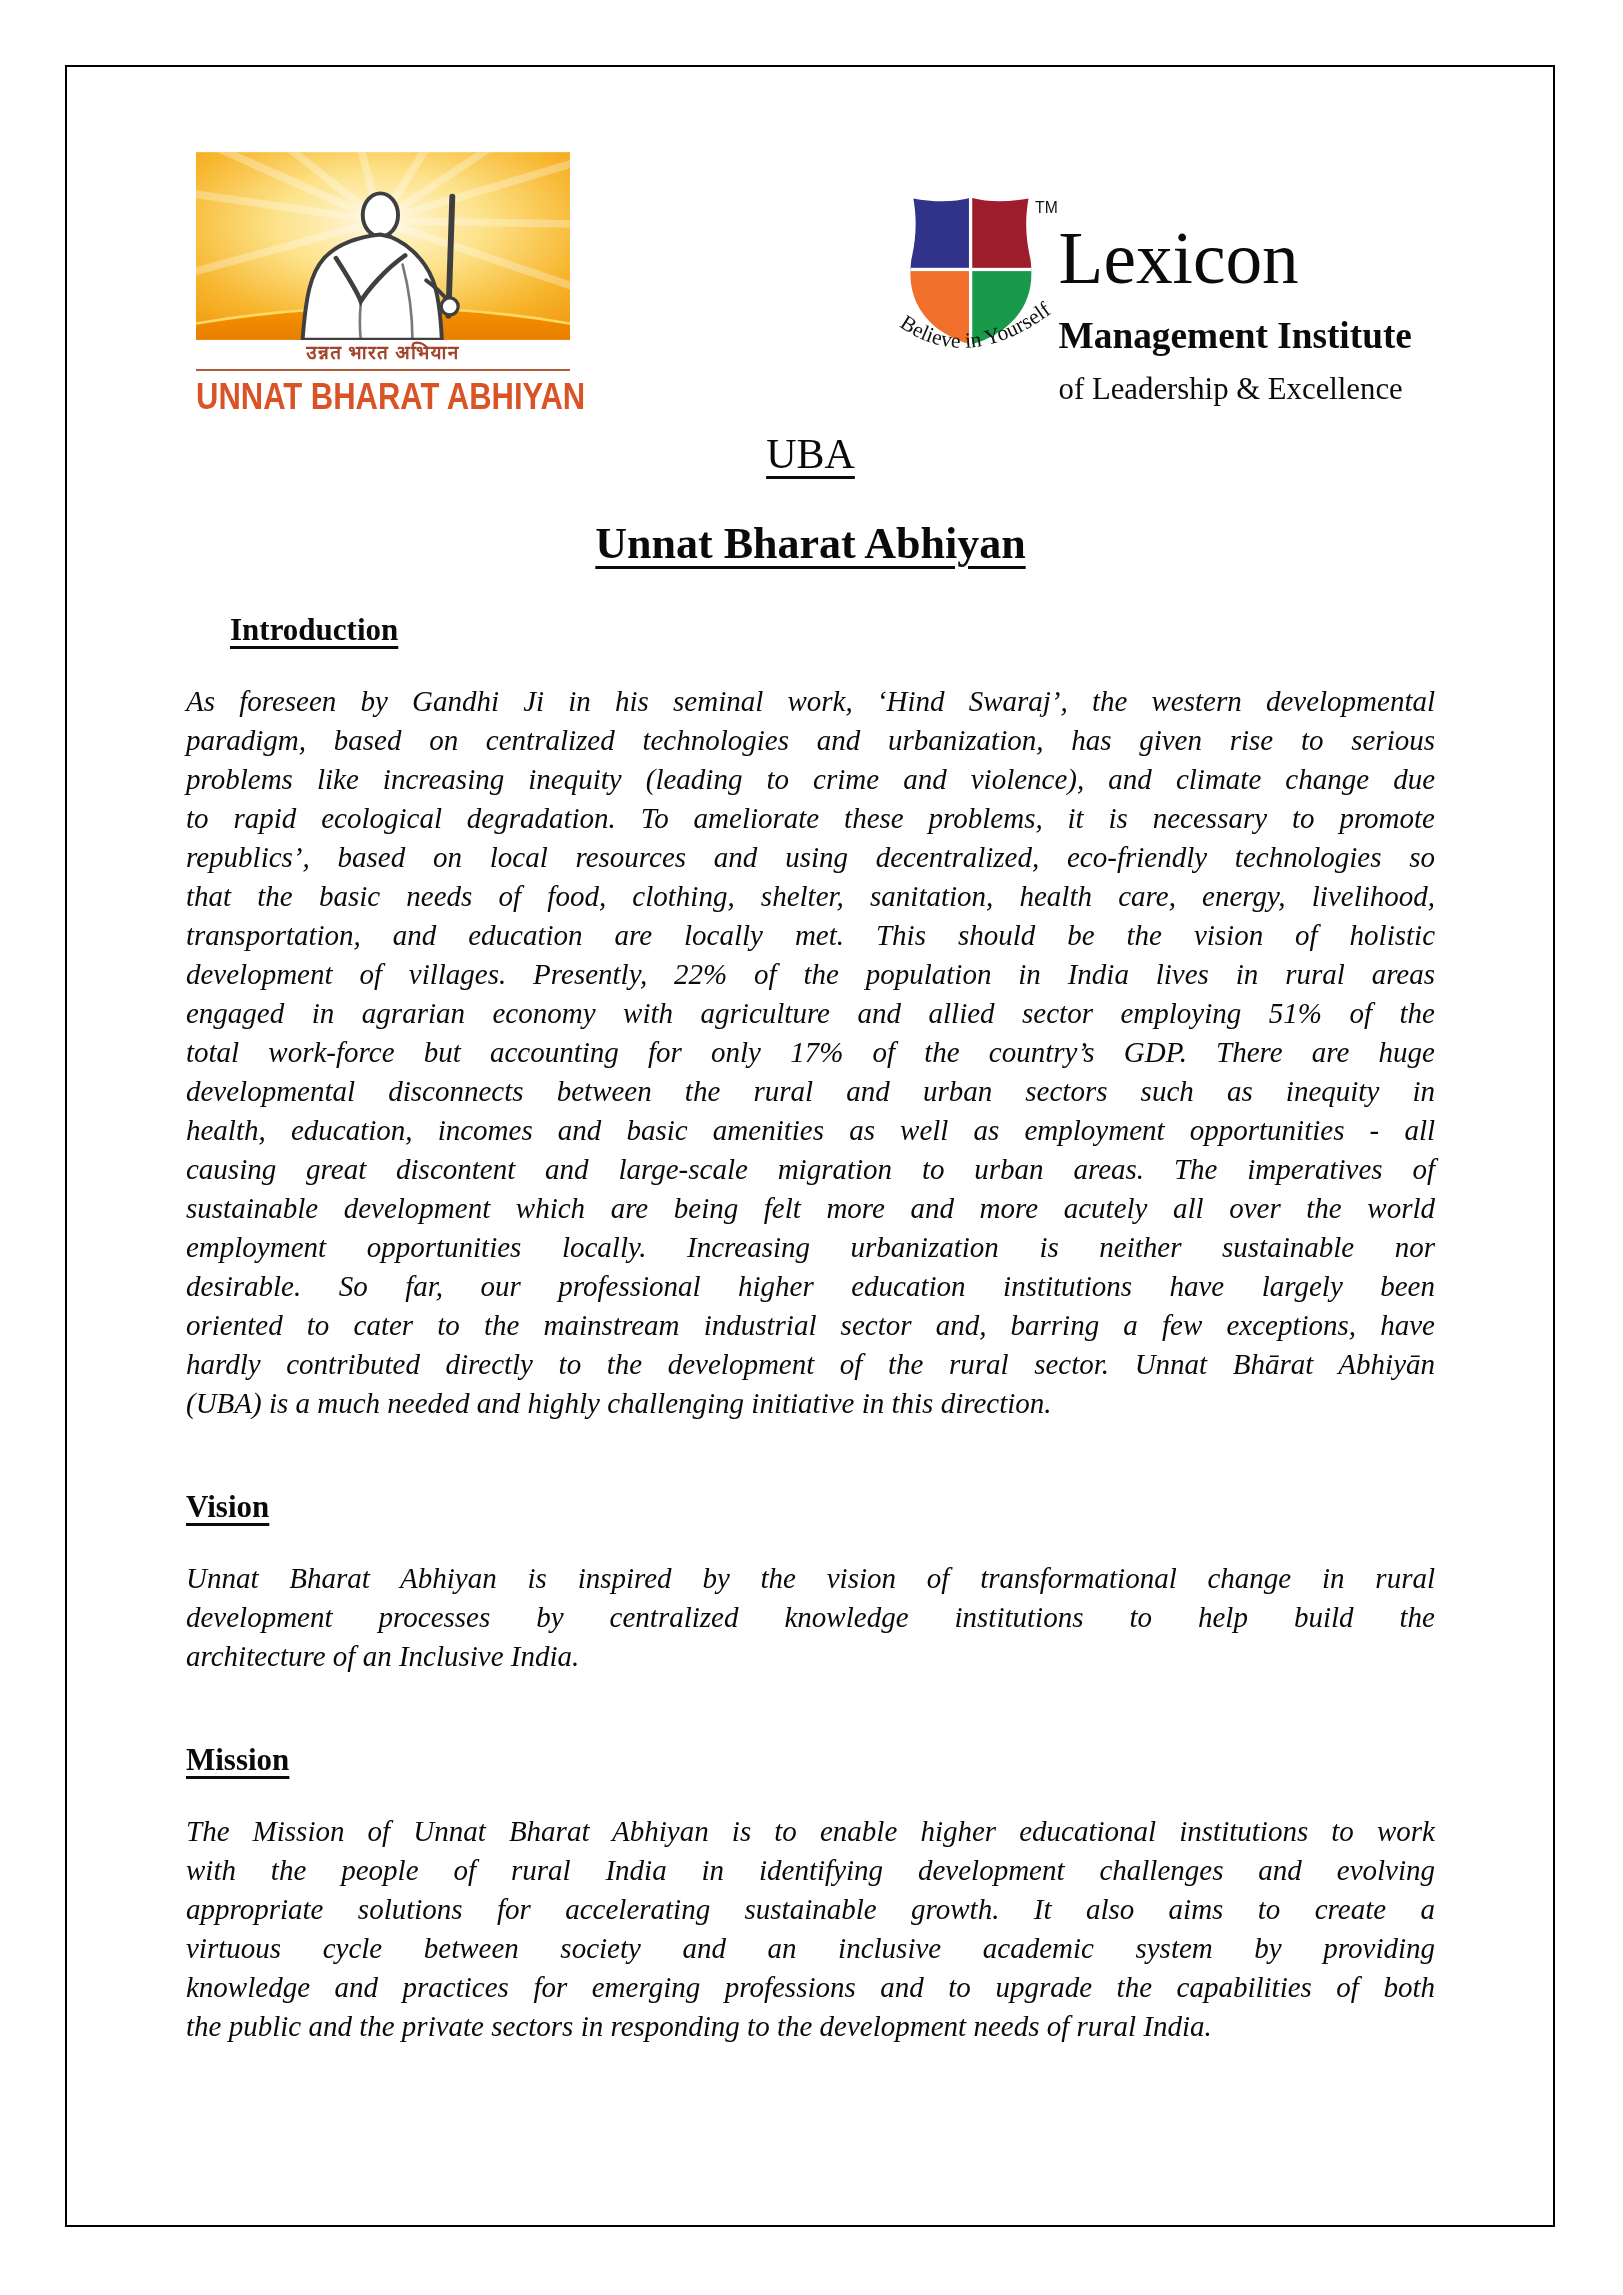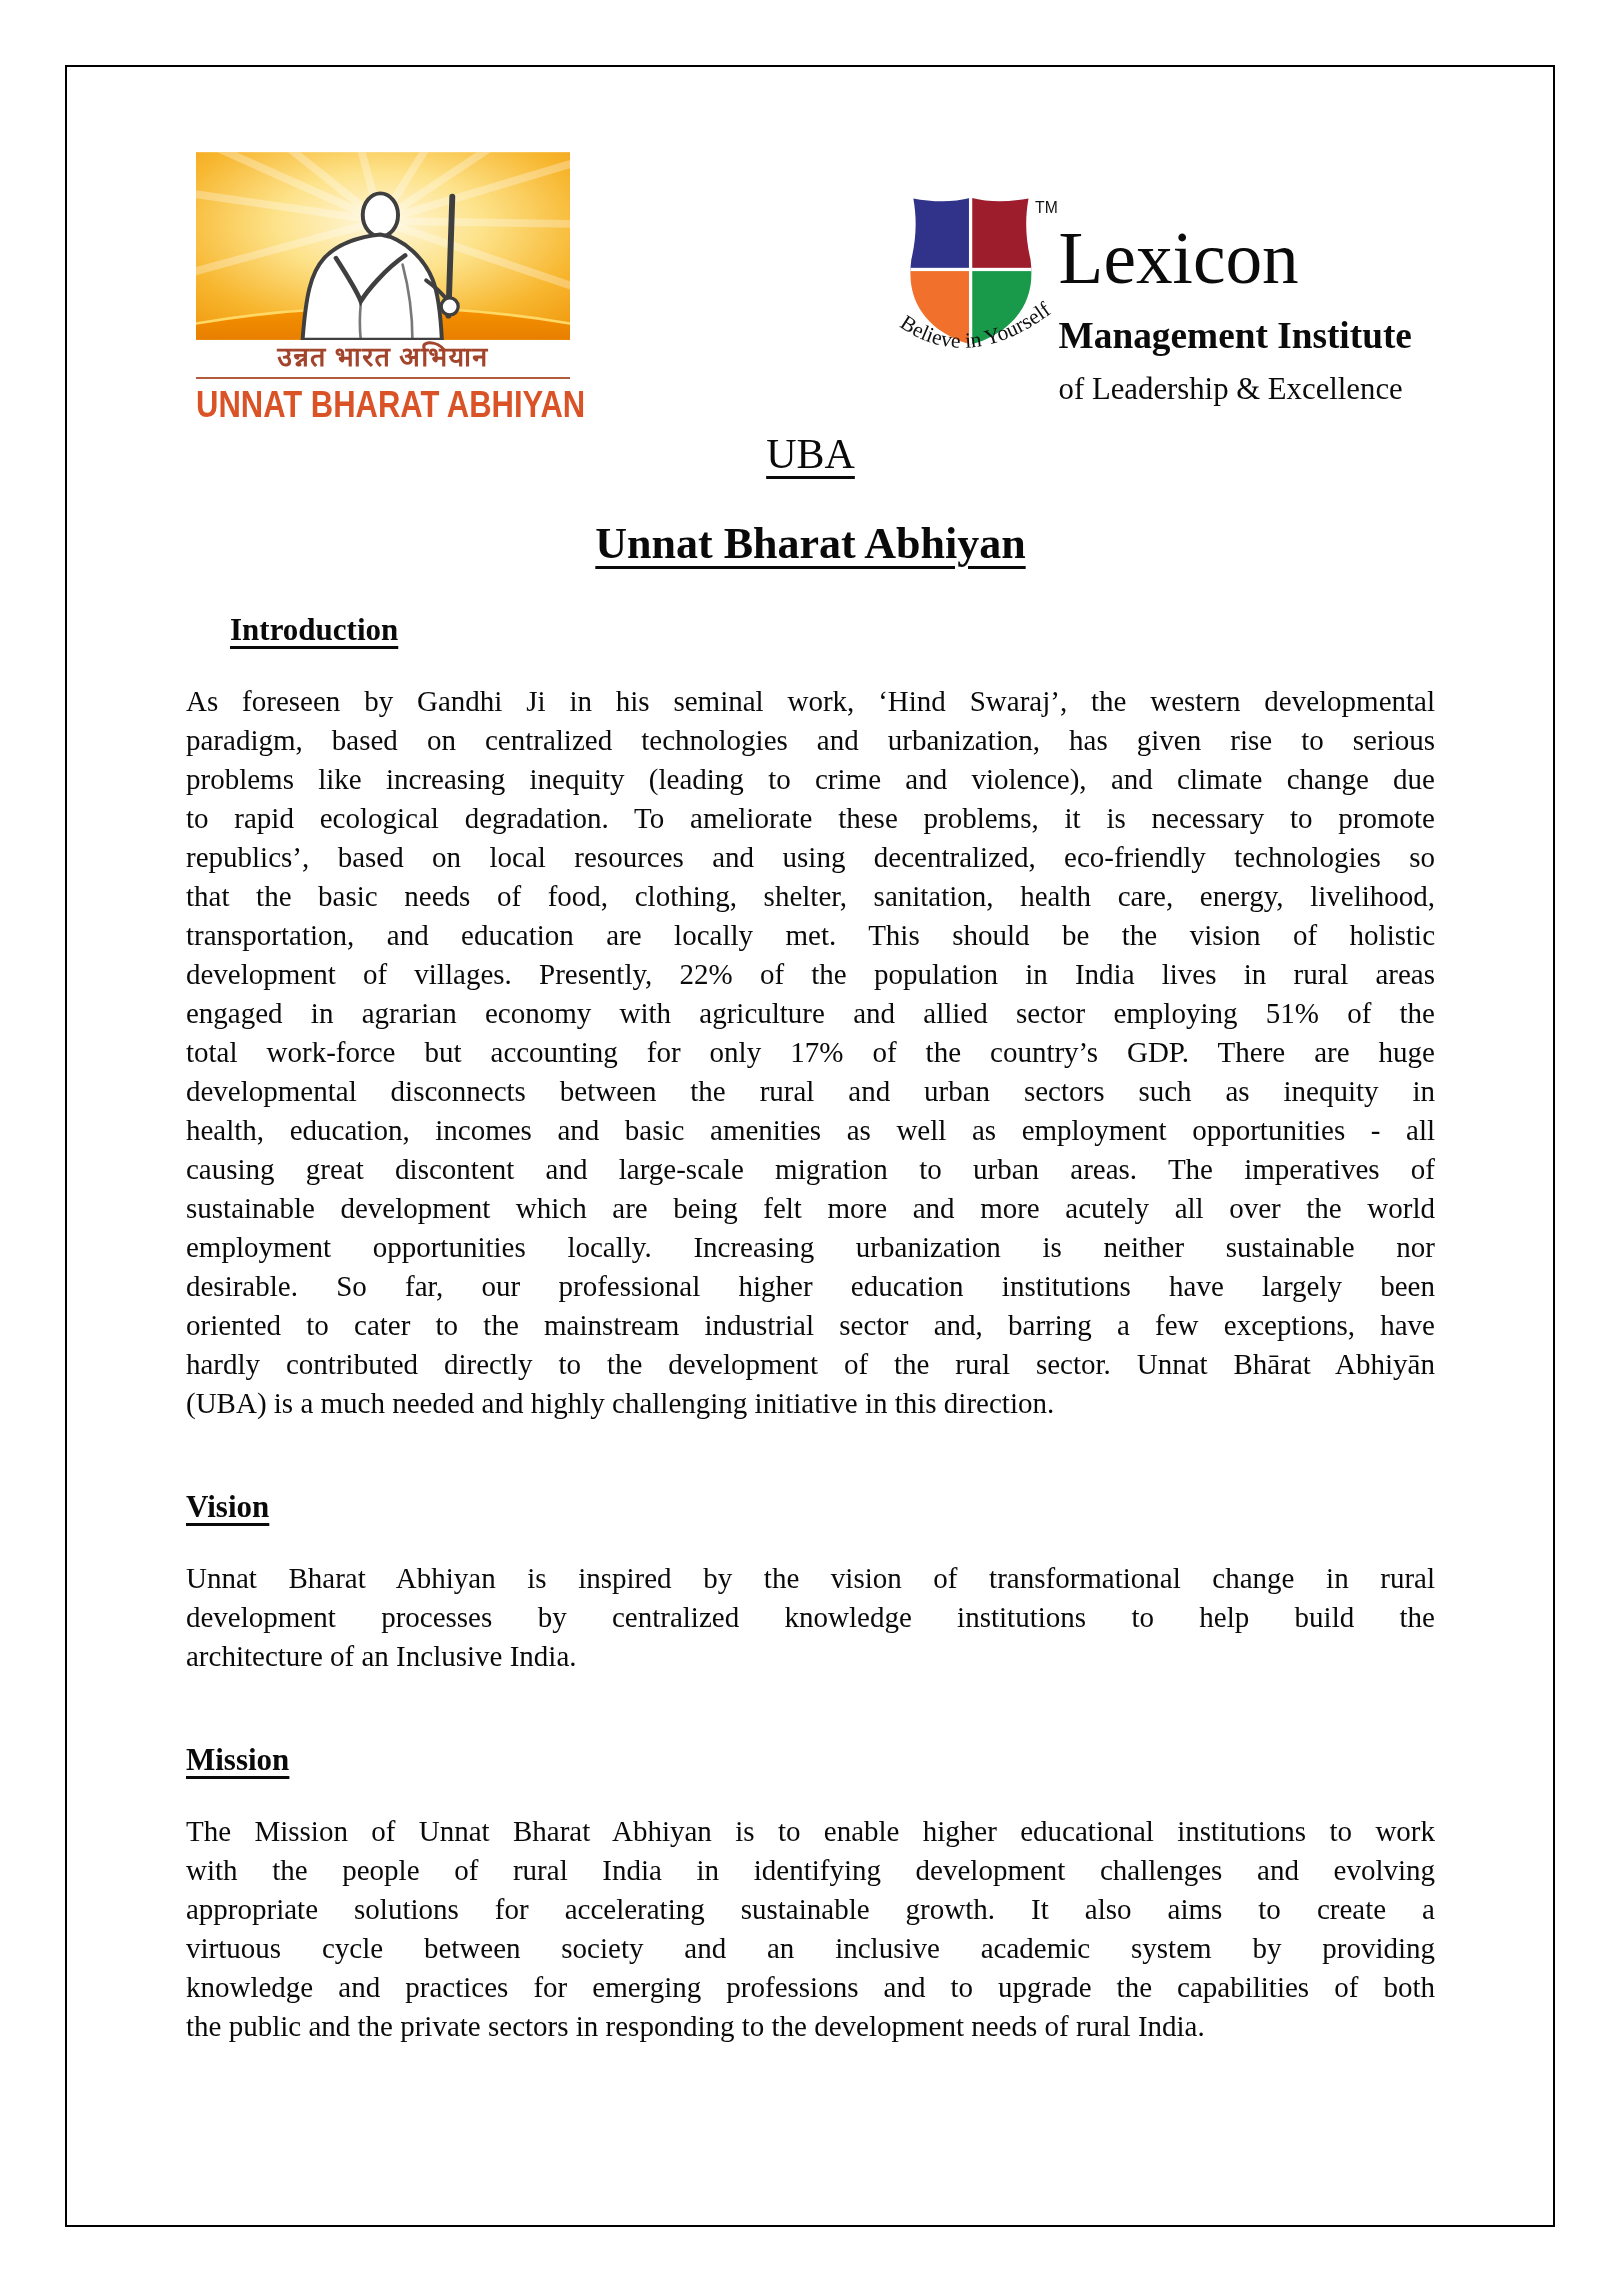--- a/index.html
+++ b/index.html
@@ -18,21 +18,21 @@
     left:65px; top:65px;
     width:1490px; height:2162px;
     border:2.6px solid #000000;
     box-sizing:border-box;
   }
 
   
   .uba-logo{position:absolute;left:196px;top:152px;width:374px;}
   .uba-img{display:block;}
   .uba-hindi{
-    font-size:27px;font-weight:bold;text-align:center;color:#a3452c;
+    font-size:19px;font-weight:bold;text-align:center;color:#a3452c;
     padding:2.6px 0 5.2px;border-bottom:2px solid #b05c3d;letter-spacing:1.3px;
     line-height:1.1;
   }
   .uba-caps{
     font-family:"Liberation Sans", sans-serif;
     font-weight:700;font-size:31px;text-align:center;color:#d95327;
     transform:scaleY(1.22);transform-origin:center top;
     margin-top:3.9px;letter-spacing:0px;white-space:nowrap;
   }
 
@@ -48,21 +48,21 @@
   }
   .doc-subtitle{
     font-size:44px;font-weight:bold;text-align:center;line-height:56px;margin-top:36px;
     text-decoration:underline;text-decoration-thickness:3.3px;text-underline-offset:7.9px;
   }
   .section-heading{
     font-size:31px;font-weight:bold;line-height:43px;margin-top:62px;
     text-decoration:underline;text-decoration-thickness:2.6px;text-underline-offset:5.9px;
   }
   #doc-body .section:first-child .section-heading{margin-top:36px;margin-left:44px;}
-  .paragraph{margin-top:31px;font-size:29px;line-height:39px;}
+  .paragraph{margin-top:31px;font-size:29px;line-height:39px;font-style:italic;}
   .jline{text-align:justify;text-align-last:justify;text-justify:inter-word;}
   .jline.last{text-align-last:left;}
 </style>
 </head>
 <body>
 
 <div class="page">
   <div class="frame"></div>
 
   <div class="uba-logo">

